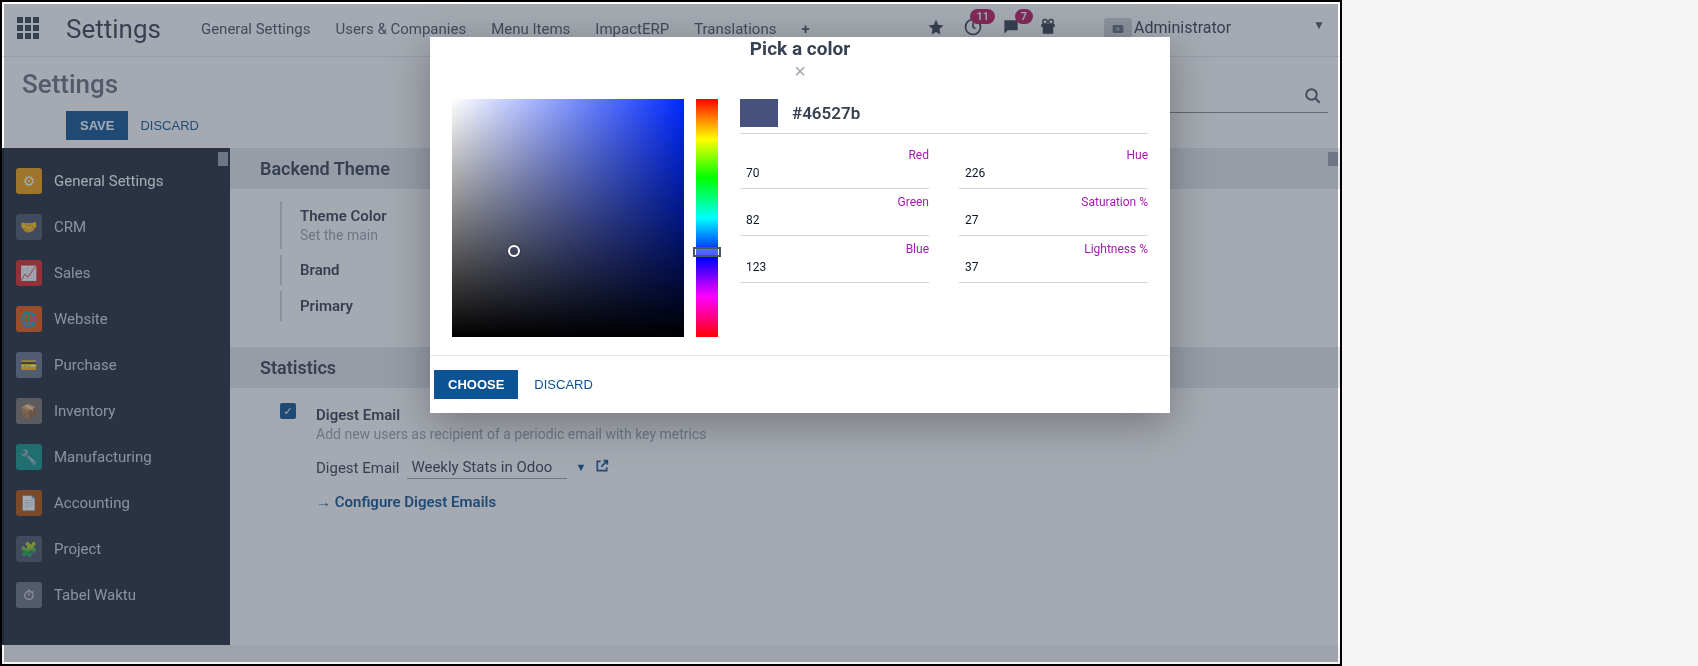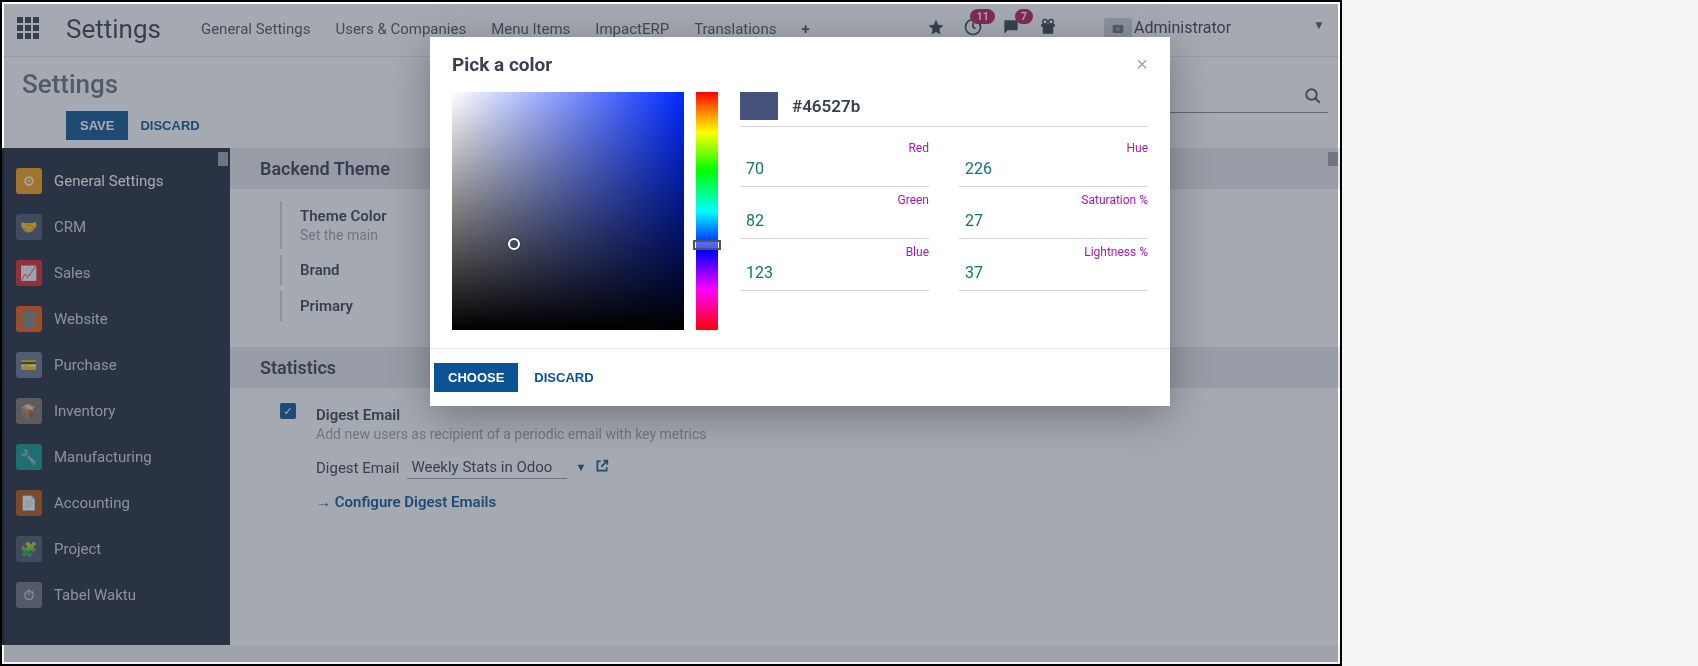--- a/index.html
+++ b/index.html
@@ -22,21 +22,21 @@
 .user-name { font-size: 16px; color: #374151; }
 .caret-down { margin-left: 80px; font-size: 12px; color: #4b5563; }
 
 
 .control { padding: 12px 20px 8px; background: #fff; position: relative; }
 .control h1 { font-size: 26px; color: #6b7280; font-weight: 500; margin-bottom: 12px; }
 .search-icon-tr { position: absolute; right: 18px; top: 30px; color: #4b5563; cursor: pointer; font-size: 18px; }
 .search-line { position: absolute; right: 12px; left: 760px; top: 55px; border-bottom: 1px solid #888; }
 .btnrow { display: flex; gap: 12px; margin-left: 44px; }
 .btn-primary { background: #0b5394; color: #fff; border: none; padding: 7px 14px; font-size: 13px; font-weight: 700; cursor: pointer; }
-.btn-link { background: none; border: none; color: #0b5394; font-size: 13px; font-weight: 700; cursor: pointer; }
+.btn-link { background: none; border: none; color: #0b5394; font-size: 13px; font-weight: 400; cursor: pointer; }
 
 
 .main { display: flex; height: calc(100% - 55px - 110px); }
 .sidebar { width: 228px; background: #1f2937; color: #d1d5db; overflow-y: auto; padding-top: 10px; position: relative; }
 .sb-scroll-hint { position:absolute; right:2px; top:4px; width:10px; height:14px; background:#9ca3af; }
 .sb-item { display: flex; align-items: center; gap: 12px; padding: 10px 14px; cursor: pointer; font-size: 15px; }
 .sb-item.active { color: #fff; }
 .sb-icon { width: 26px; height: 26px; border-radius: 3px; display: flex; align-items: center; justify-content: center; font-size: 14px; color: #fff; }
 
 .content { flex: 1; background: #fff; overflow-y: auto; padding: 0 0 20px 0; position:relative; }
@@ -49,39 +49,39 @@
 .check-row { display: flex; gap: 20px; align-items: flex-start; }
 .checkbox { width: 16px; height: 16px; background: #0b5394; border-radius: 2px; margin-top: 3px; display:flex;align-items:center;justify-content:center;color:#fff;font-size:11px; }
 .digest-select { display: flex; align-items: center; gap: 8px; margin-top: 14px; font-size: 15px; }
 .digest-val { border-bottom: 1px solid #9ca3af; padding: 2px 4px; color: #374151; min-width: 160px; display:inline-block; }
 .ext-icon { color: #0b5394; cursor: pointer; }
 .configure-link { color: #0b5394; font-weight: 600; font-size: 15px; margin-top: 14px; display: inline-block; cursor: pointer; }
 
 
 .overlay { position: absolute; inset: 2px; background: rgba(55,65,81,0.45); z-index: 50; }
 .modal { position: absolute; left: 428px; top: 35px; width: 740px; background: #fff; z-index: 60; box-shadow: 0 10px 40px rgba(0,0,0,0.3); }
-.modal-head { display: flex; justify-content: space-between; padding: 16px 22px 10px; align-items: center; }
+.modal-head { display: flex; justify-content: space-between; padding: 0 22px 10px; align-items: center; flex-direction: column; }
 .modal-title { font-size: 19px; font-weight: 700; color: #374151; }
 .modal-close { font-size: 20px; color: #9ca3af; cursor: pointer; background:none;border:none; }
 .modal-body { padding: 6px 22px 18px; display: flex; gap: 22px; }
 .picker-col { display: flex; gap: 12px; }
 .sv-panel { width: 232px; height: 238px; position: relative; cursor: crosshair;
   background: linear-gradient(to top, #000, rgba(0,0,0,0)), linear-gradient(to right, #fff, #0029ff); }
 .sv-cursor { position: absolute; width: 12px; height: 12px; border: 2px solid #fff; border-radius: 50%; left: 56px; top: 146px; box-shadow: 0 0 2px rgba(0,0,0,0.6); }
 .hue-bar { width: 22px; height: 238px; position: relative; cursor: pointer;
   background: linear-gradient(to bottom, #f00 0%, #ff8000 8%, #ff0 17%, #80ff00 25%, #0f0 33%, #00ff80 42%, #0ff 50%, #0080ff 58%, #00f 67%, #8000ff 75%, #f0f 83%, #ff0080 92%, #f00 100%); }
 .hue-slider { position: absolute; left: -3px; width: 28px; height: 10px; border: 2px solid #4b5563; background: rgba(255,255,255,0.3); top: 148px; }
 .vals-col { flex: 1; }
 .swatch-row { display: flex; align-items: center; gap: 14px; border-bottom: 1px solid #d1d5db; padding-bottom: 6px; margin-bottom: 8px; }
 .swatch { width: 38px; height: 28px; background: #46527b; }
 .hex-val { font-size: 17px; font-weight: 600; color: #374151; padding:4px 0; flex:1; }
 .vgrid { display: grid; grid-template-columns: 1fr 1fr; gap: 0 30px; }
 .vcell { padding: 6px 0 4px; border-bottom: 1px solid #d1d5db; }
 .vlbl { font-size: 12px; color: #a21caf; text-align: right; }
-.vval { font-size: 16px; color: #0f766e; padding: 4px 6px; }
+.vval { font-size: 12px; color: #0f172a; padding: 4px 6px; }
 .modal-foot { border-top: 1px solid #e5e7eb; padding: 14px 4px; display: flex; gap: 16px; }
 </style>
 </head>
 <body>
 
 <div class="outer-frame">
 
   <div class="topbar">
     <div class="apps-grid">
       <span></span>

